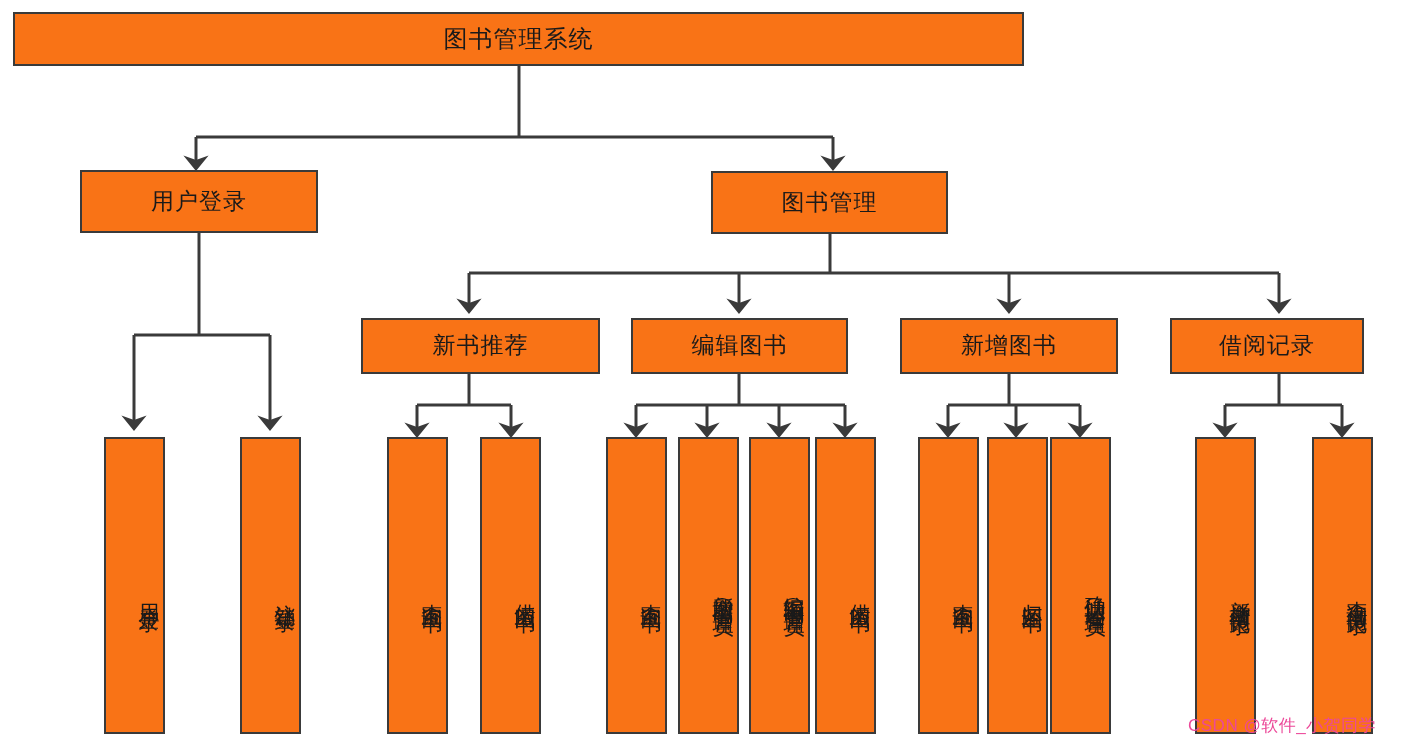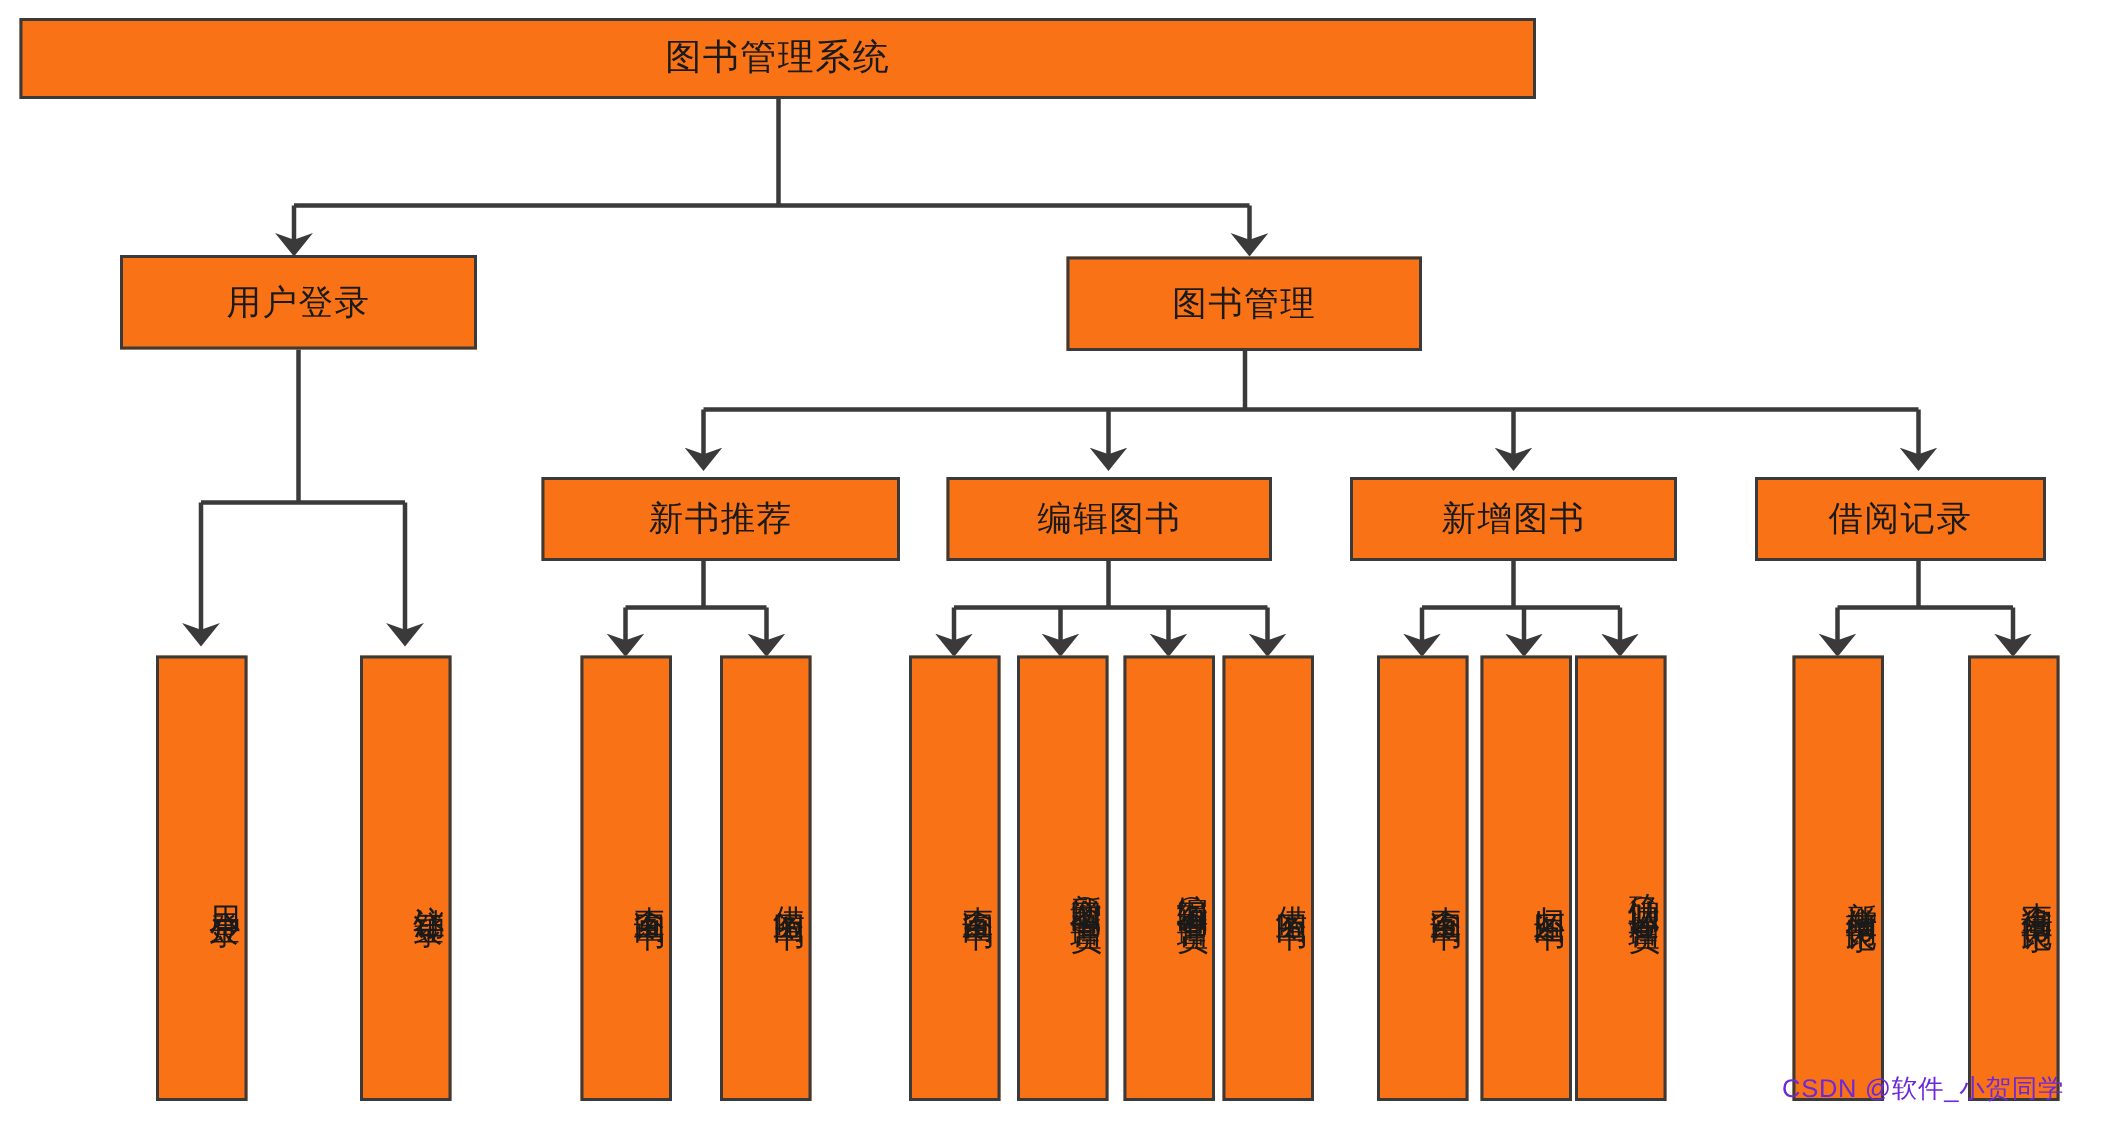--- a/index.html
+++ b/index.html
@@ -57,21 +57,21 @@
     writing-mode: vertical-rl;
     text-orientation: upright;
     display: block;
     white-space: nowrap;
   }
   .watermark {
     position: absolute;
     left: 1188px;
     top: 714px;
     font-size: 17px;
-    color: #6d28d9;
+    color: #ec4899;
     white-space: nowrap;
     z-index: 5;
     letter-spacing: 0.5px;
   }
 </style>
 </head>
 <body>
 
 <div id="stage">
 

